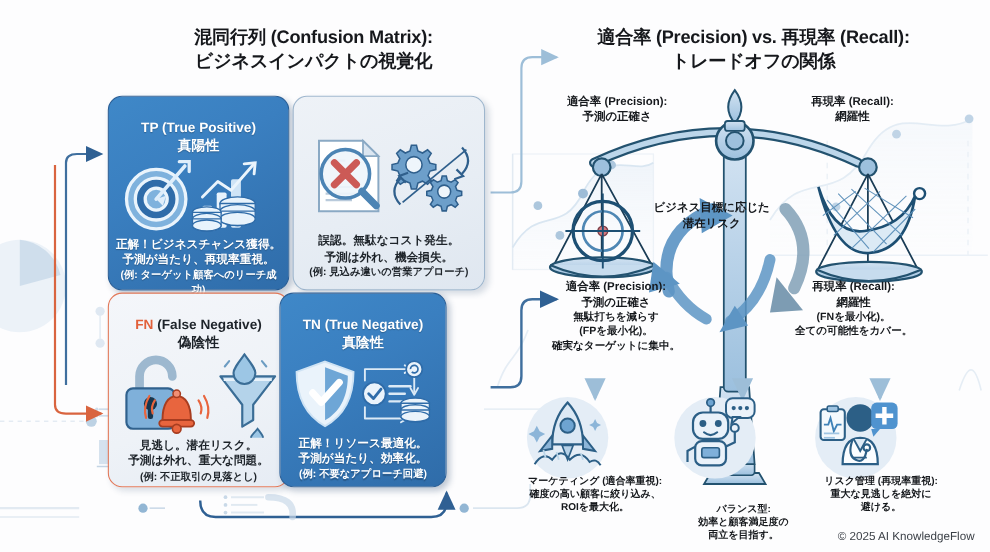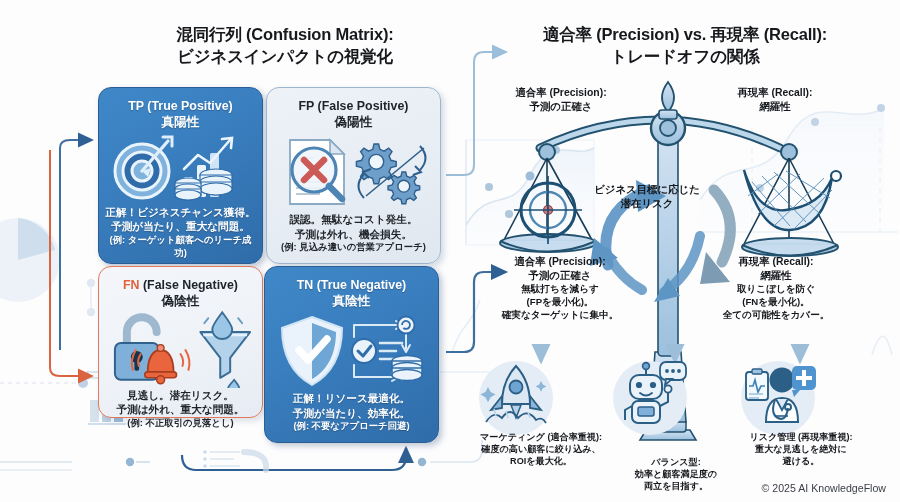--- a/index.html
+++ b/index.html
@@ -24,21 +24,21 @@
     line-height: 1.32;
     letter-spacing: -0.2px;
   }
   #title-left  { left: 95px;  top: 24px; width: 380px; font-size: 16.5px; }
   #title-right { left: 485px; top: 24px; width: 400px; font-size: 16.5px; }
 
   
   .card {
     position: absolute;
     border-radius: 13px;
-    padding: 10px 6px 9px 6px;
+    padding: 20px 6px 9px 6px;
     display: flex;
     flex-direction: column;
     align-items: center;
   }
   .card .hd { text-align:center; font-weight:bold; font-size:12.4px; line-height:1.32; }
   .card .hd .jp { display:block; font-size:12.6px; }
   .card .art { flex: 1 1 auto; width:100%; display:flex; align-items:center; justify-content:center; }
   .card .desc { text-align:center; font-weight:bold; line-height:1.36; }
   .card .desc .l1, .card .desc .l2 { display:block; font-size:10.6px; }
   .card .desc .l3 { display:block; font-size:9.4px; }
@@ -60,22 +60,22 @@
   .card.fn {
     background: linear-gradient(160deg,#f4f6fa 0%, #eef2f7 60%, #e6ecf4 100%);
     border: 1.8px solid #e2795a;
     box-shadow: 3px 3px 6px rgba(30,60,100,.16);
   }
   .card.fn .hd, .card.fn .desc { color:#1d2329; }
   .fn-accent { color:#e2603a; }
 
   #card-tp { left: 98px;  top: 87px;  width: 165px; height: 177px; }
   #card-fp { left: 266px; top: 87px;  width: 175px; height: 177px; }
-  #card-fn { left: 98px;  top: 266px; width: 165px; height: 152px; }
-  #card-tn { left: 264px; top: 266px; width: 175px; height: 177px; align-items: center; }
+  #card-fn { left: 98px;  top: 266px; width: 165px; height: 177px; }
+  #card-tn { left: 254px; top: 266px; width: 152px; height: 177px; align-items: center; }
 
   
   .lbl { position:absolute; text-align:center; font-weight:bold; color:#15181c; line-height:1.34; }
   .lbl .big { display:block; font-size:10.4px; }
   .lbl .sm  { display:block; font-size:9.6px; }
 
   #lbl-prec-top  { left: 486px; top: 86px;  width: 150px; }
   #lbl-rec-top   { left: 700px; top: 86px;  width: 150px; }
   #lbl-balance   { left: 577px; top: 183px; width: 140px; }
   #lbl-prec-bot  { left: 476px; top: 255px; width: 168px; }
@@ -345,30 +345,26 @@
             <path d="M69,52 v6 a13,5 0 0 0 26,0 v-6 Z"></path>
             <ellipse cx="82" cy="58" rx="13" ry="5"></ellipse>
             <path d="M69,58 v6 a13,5 0 0 0 26,0 v-6 Z"></path>
             <ellipse cx="82" cy="64" rx="13" ry="5"></ellipse>
           </g>
         </g>
       </svg>
     </div>
     <div class="desc">
       <span class="l1">正解！ビジネスチャンス獲得。</span>
-      <span class="l2">予測が当たり、重大な問題。</span>
+      <span class="l2">予測が当たり、再現率重視。</span>
       <span class="l3">(例: ターゲット顧客へのリーチ成功)</span>
     </div>
   </div>
 
   <div class="card pale" id="card-fp">
-    <div class="hd">
-      <span>FP (False Positive)</span>
-      <span class="jp">偽陽性</span>
-    </div>
     <div class="art">
       <svg width="160" height="76" viewBox="0 0 160 76">
         <g>
           <path d="M16,6 L56,6 L70,20 L70,70 L16,70 Z" fill="#ffffff" stroke="#8aa9c4" stroke-width="1.8"></path>
           <path d="M56,6 L56,20 L70,20 Z" fill="#dbe6f1" stroke="#8aa9c4" stroke-width="1.6"></path>
           <g stroke="#b9cadb" stroke-width="2">
             <line x1="22" y1="48" x2="50" y2="48"></line>
             <line x1="22" y1="54" x2="56" y2="54"></line>
             <line x1="22" y1="60" x2="46" y2="60"></line>
             <line x1="22" y1="24" x2="40" y2="24"></line>
@@ -508,21 +504,20 @@
   <div class="lbl" id="lbl-prec-bot">
     <span class="big">適合率 (Precision):</span>
     <span class="big">予測の正確さ</span>
     <span class="sm">無駄打ちを減らす</span>
     <span class="sm">(FPを最小化)。</span>
     <span class="sm">確実なターゲットに集中。</span>
   </div>
   <div class="lbl" id="lbl-rec-bot">
     <span class="big">再現率 (Recall):</span>
     <span class="big">網羅性</span>
-    <span class="sm">取りこぼしを防ぐ</span>
     <span class="sm">(FNを最小化)。</span>
     <span class="sm">全ての可能性をカバー。</span>
   </div>
 
   <div class="usecase" id="uc-mkt">
     <div>マーケティング (適合率重視):</div>
     <div>確度の高い顧客に絞り込み、</div>
     <div>ROIを最大化。</div>
   </div>
   <div class="usecase" id="uc-bal">

